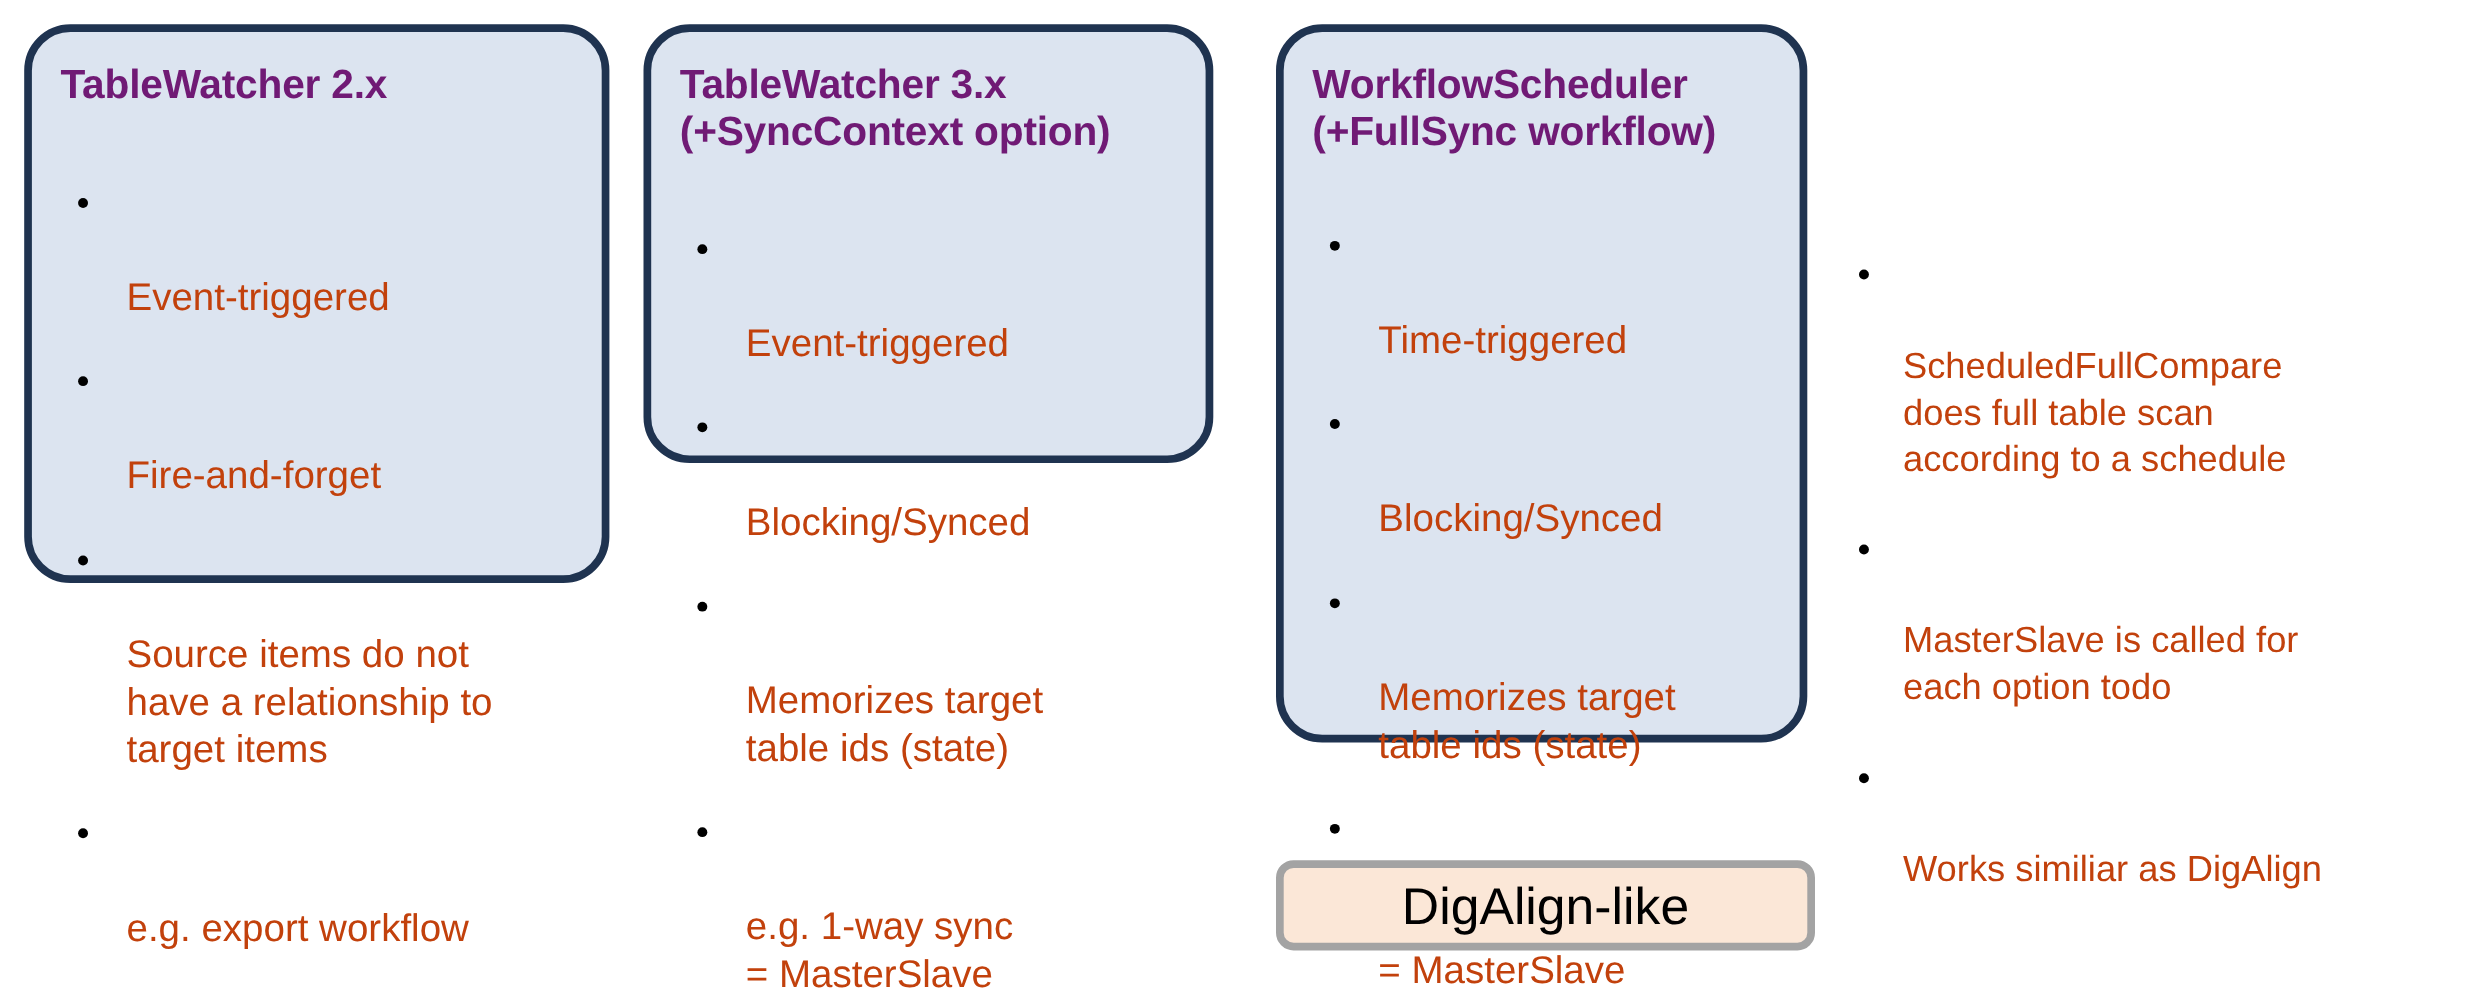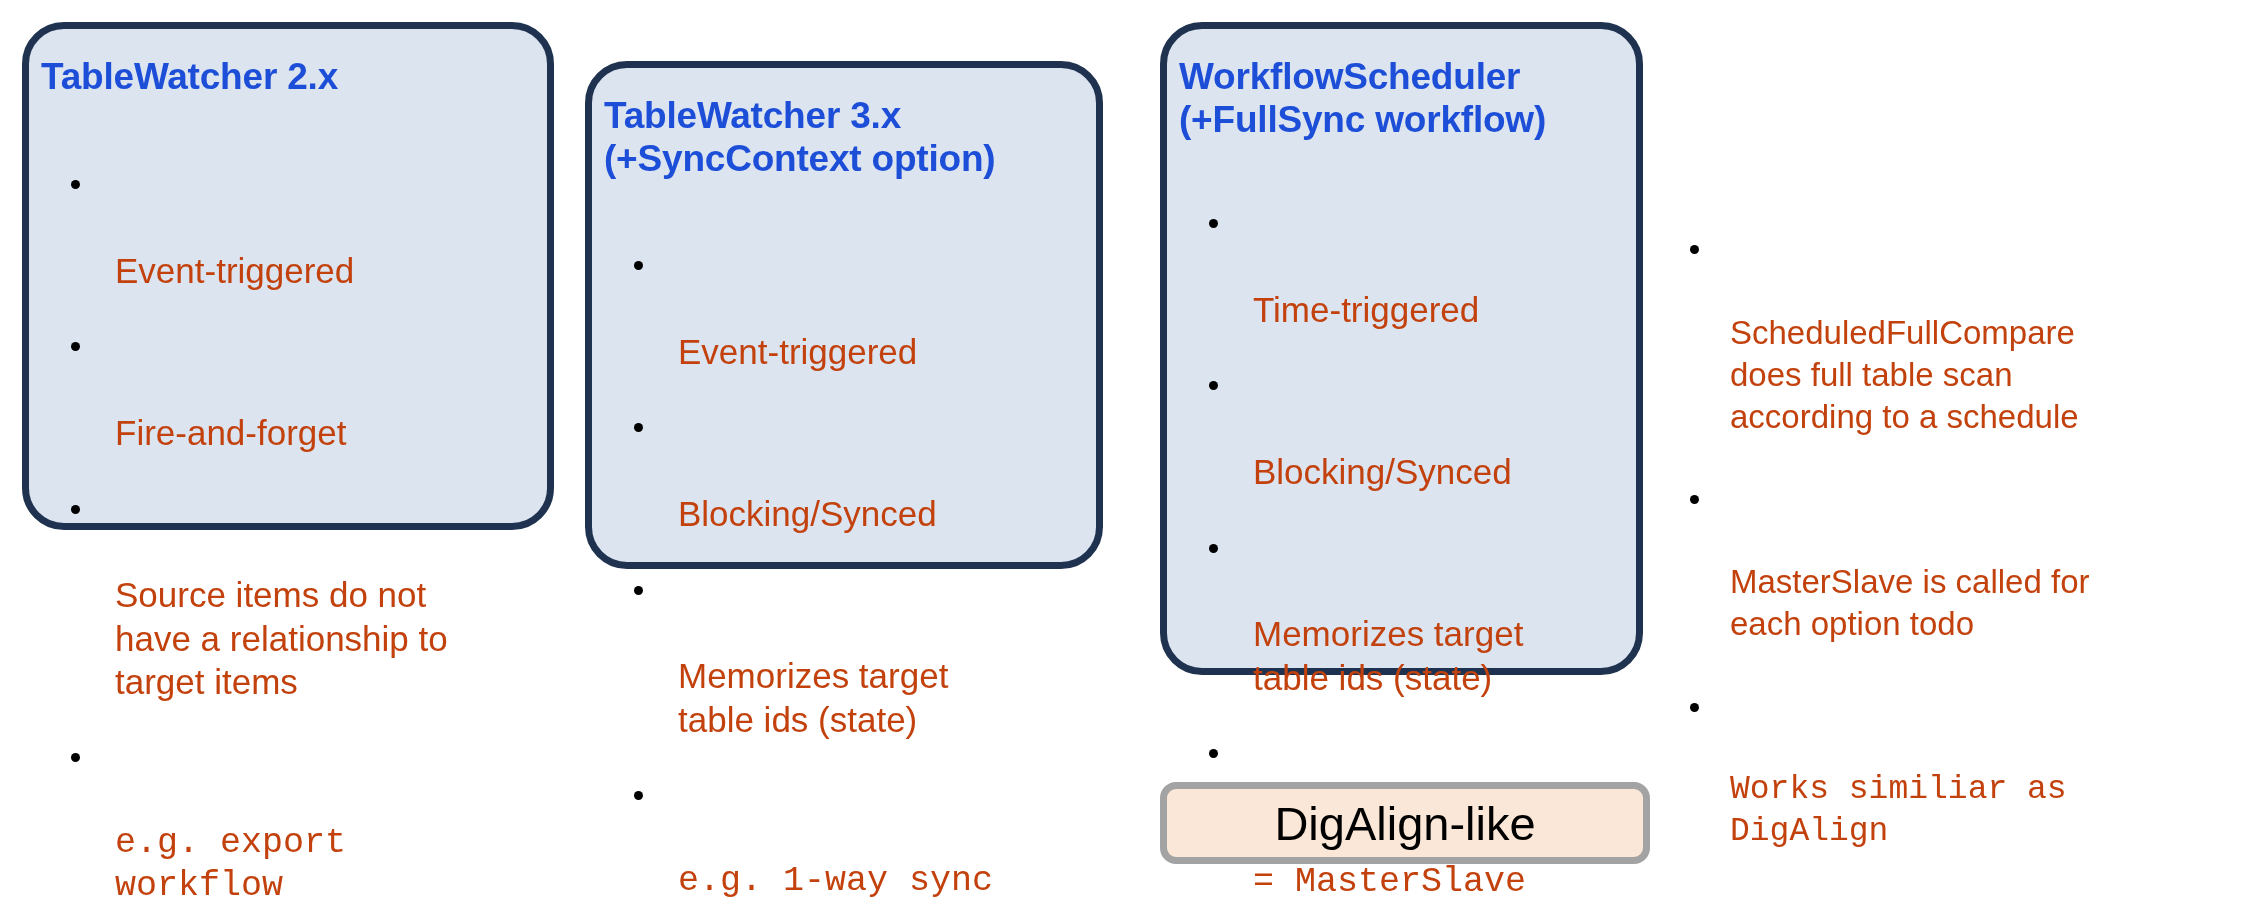--- a/index.html
+++ b/index.html
@@ -26,62 +26,62 @@
     position: absolute;
     box-sizing: border-box;
     background: #dce4f0;
     border: 7px solid #1f3350;
     border-radius: 42px;
     padding: 0;
   }
 
   .card-title {
     position: absolute;
-    left: 12px;
+    left: 26px;
     top: 26px;
     right: 14px;
     font-size: 37px;
     font-weight: bold;
     line-height: 1.17;
     letter-spacing: -0.2px;
-    color: #1d4ed8;
+    color: #701a75;
     white-space: pre-line;
   }
 
   .card-bullets {
     position: absolute;
     left: 16px;
     right: 14px;
   }
 
   .bullet {
     position: relative;
     display: block;
     padding-left: 70px;
     font-size: 35px;
     line-height: 1.24;
     color: #c2410c;
     white-space: pre-line;
     margin-bottom: 32px;
   }
-  .bullet:last-child { margin-bottom: 0; font-family: Liberation Mono, monospace; }
+  .bullet:last-child { margin-bottom: 0; }
 
   .bullet .dot {
     position: absolute;
     left: 26px;
     top: 0.52em;
     width: 9px;
     height: 9px;
     border-radius: 50%;
     background: #000000;
   }
 
   
   #card-tablewatcher2 { left: 22px;   top: 22px;  width: 532px; height: 508px; }
-  #card-tablewatcher3 { left: 585px;  top: 22px;  width: 518px; height: 508px; margin-top: 39px; }
+  #card-tablewatcher3 { left: 585px;  top: 22px;  width: 518px; height: 399px; }
   #card-workflowsched { left: 1160px; top: 22px;  width: 483px; height: 653px; }
 
   #card-tablewatcher2 .card-bullets { top: 133px; }
   #card-tablewatcher3 .card-bullets { top: 175px; }
   #card-workflowsched .card-bullets { top: 172px; }
 
   
   #digalign-tag {
     position: absolute;
     left: 1160px;

